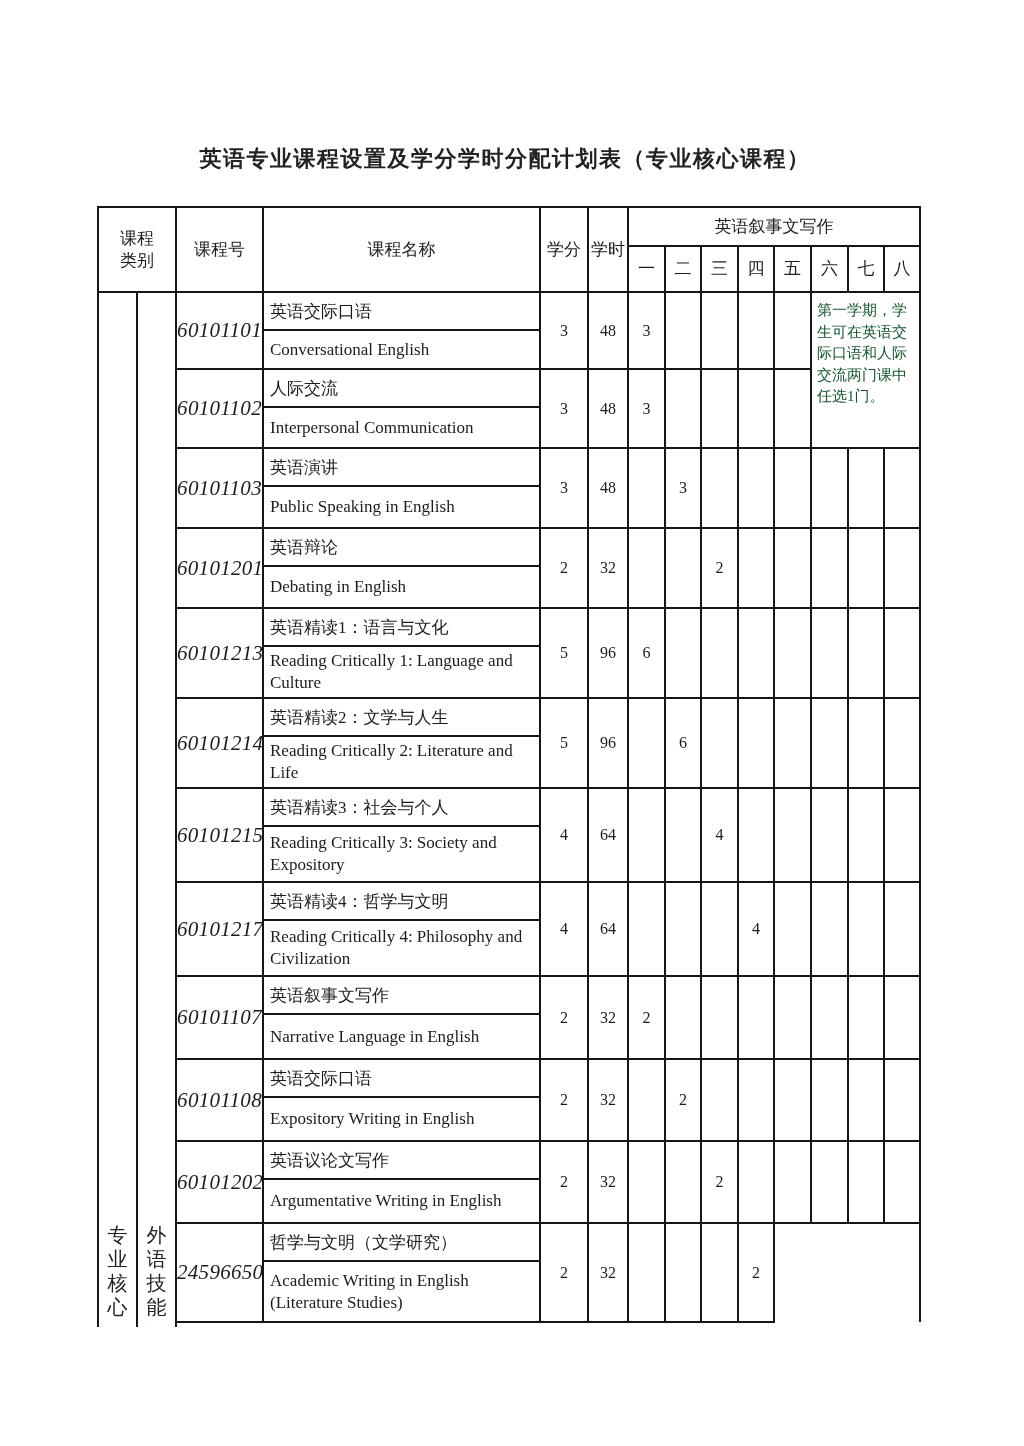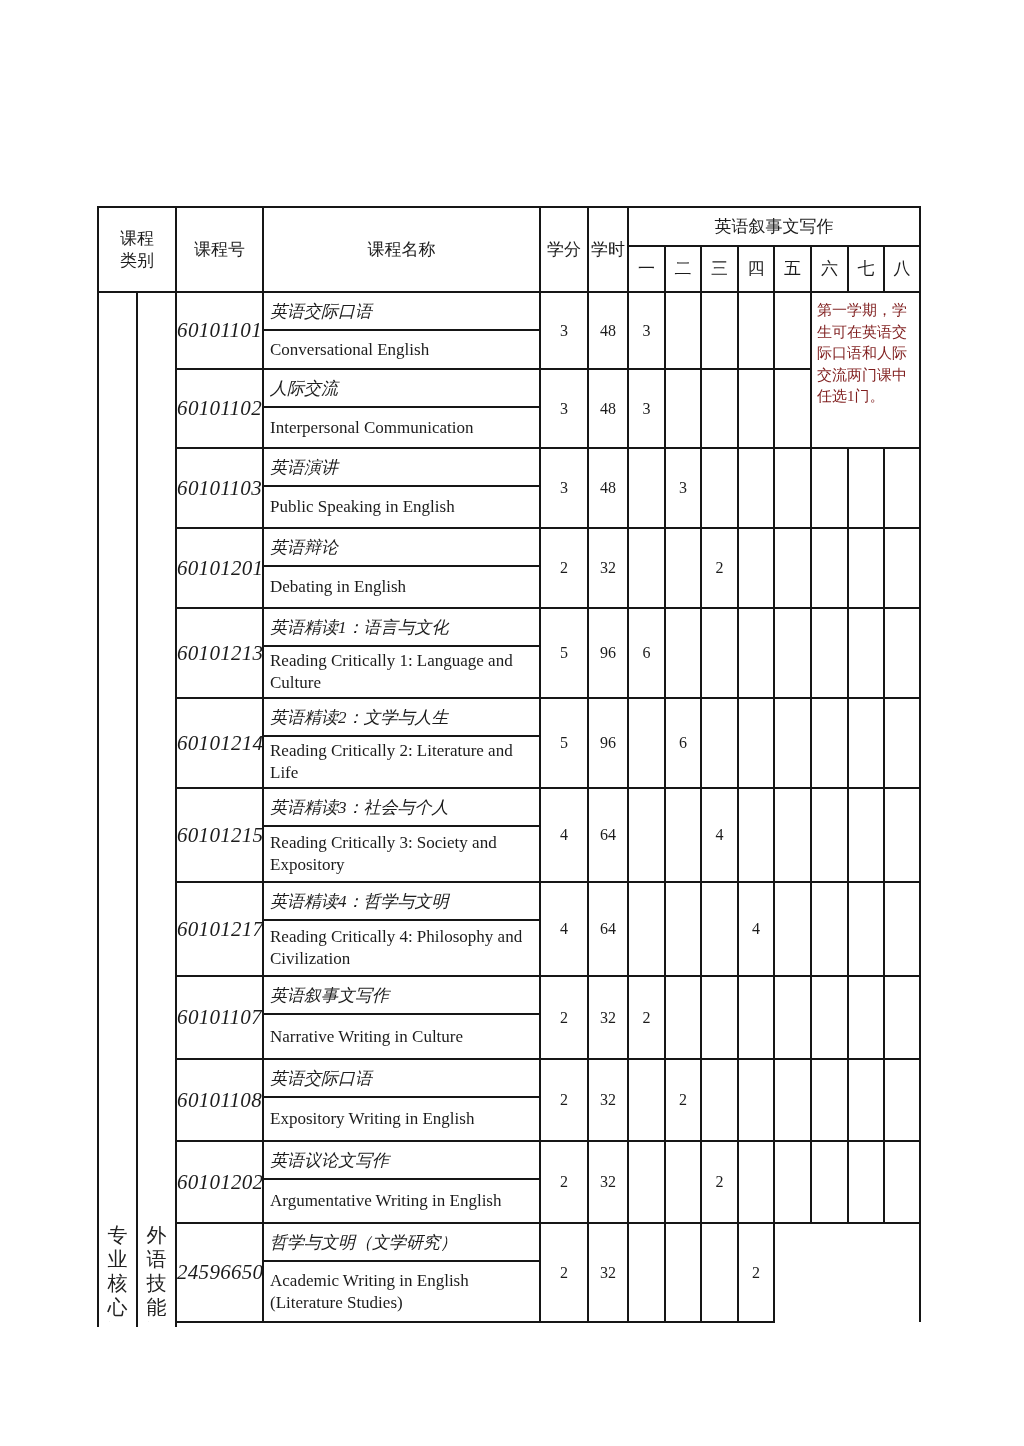--- a/index.html
+++ b/index.html
@@ -34,38 +34,39 @@
   thead th { font-size:17px; line-height:22px; }
   .wrap-narrow { width:2.4em; margin:12px auto; }
   .cat { position:relative; border-bottom:none; }
   .vtext {
     position:absolute; left:50%; transform:translateX(-50%);
     bottom:-21px; width:24px;
     font-size:20px; line-height:24px;
     word-break:break-all; text-align:center; color:#222222;
   }
   .cno { font-size:21px; letter-spacing:0.3px;font-style:italic; }
-  .zh  { font-size:17px; text-align:left; padding-left:6px;font-style:italic; }
+  .zh  { font-size:17px; text-align:left; padding-left:6px; }
   .en  { font-size:17px; text-align:left; padding-left:6px; line-height:22px; }
   .num { font-size:16px; }
   .note {
     font-size:15px; line-height:21.5px; text-align:left;
-    vertical-align:top; padding:7px 2px 0 5px; color:#7f1d1d;
+    vertical-align:top; padding:7px 2px 0 5px; color:#14532d;
   }
   .mend { border-bottom:none; }
   .stub {
     position:absolute; width:2px; height:8px;
     background:#161616; top:1113px;
   }
 </style>
 </head>
 <body>
 
 <div class="page">
 
+  <div class="doc-title">英语专业课程设置及学分学时分配计划表（专业核心课程）</div>
 
   <div class="table-clip">
     <table class="course-table">
       <colgroup>
         <col style="width:39px">
           <col style="width:39px">
           <col style="width:87px">
         <col style="width:277px">
           <col style="width:48px">
           <col style="width:40px">
@@ -255,21 +256,21 @@
           <td class="num" rowspan="2">2</td>
           <td class="num" rowspan="2"></td>
           <td class="num" rowspan="2"></td>
           <td class="num" rowspan="2"></td>
           <td class="num" rowspan="2"></td>
           <td class="num" rowspan="2"></td>
           <td class="num" rowspan="2"></td>
           <td class="num" rowspan="2"></td>
         </tr>
         <tr style="height:45px">
-          <td class="en">Narrative Writing in Culture</td>
+          <td class="en">Narrative Language in English</td>
         </tr>
 
         <tr style="height:38px">
           <td class="cno" rowspan="2">60101108</td>
           <td class="zh">英语交际口语</td>
           <td class="num" rowspan="2">2</td>
           <td class="num" rowspan="2">32</td>
           <td class="num" rowspan="2"></td>
           <td class="num" rowspan="2">2</td>
           <td class="num" rowspan="2"></td>

